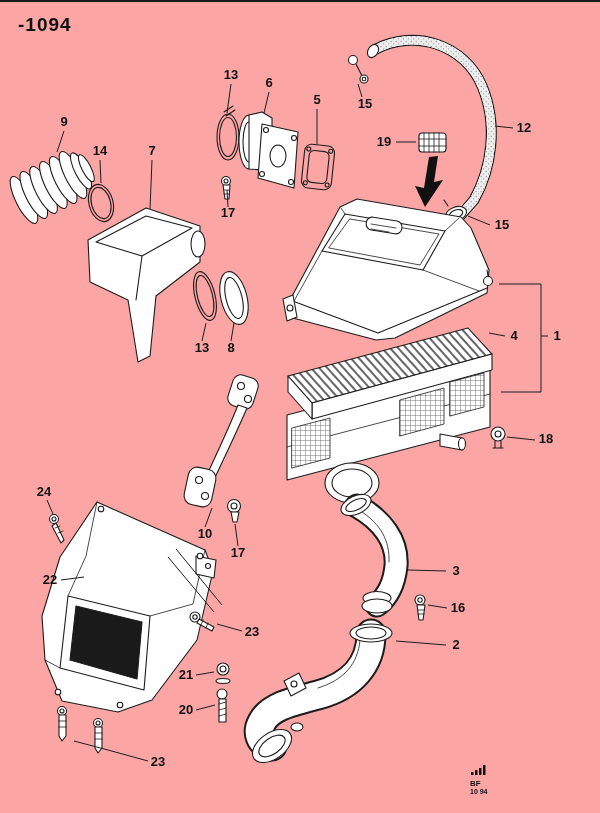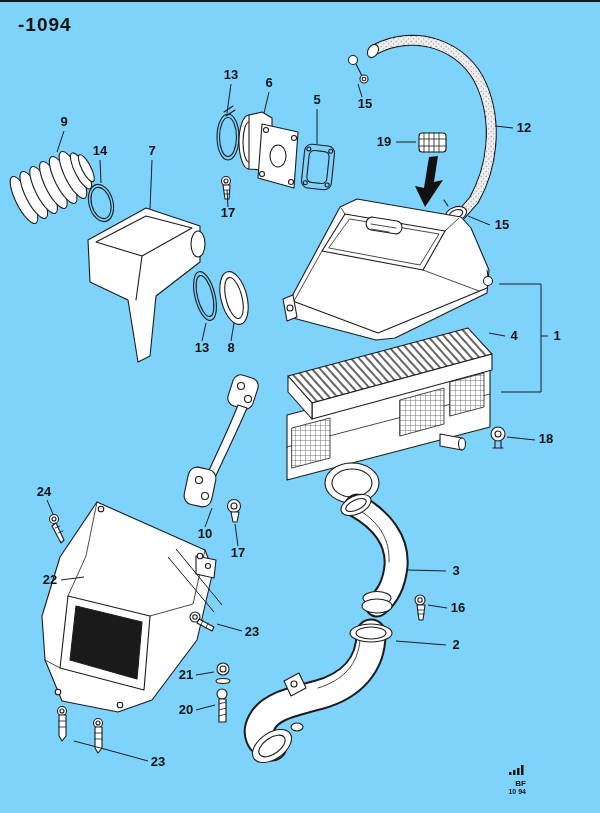--- a/index.html
+++ b/index.html
@@ -1,27 +1,27 @@
 <!DOCTYPE html>
 <html><head>
 <meta charset="utf-8">
 <style>
   html,body{margin:0;padding:0;background:#fff;}
-  .page{position:relative;width:600px;height:813px;background:#7dd3fc;overflow:hidden;
+  .page{position:relative;width:600px;height:813px;background:#fca5a5;overflow:hidden;
         font-family:"Liberation Sans",sans-serif;color:#111;}
   .topline{position:absolute;top:0;left:0;width:600px;height:2px;background:#1a1a1a;}
   .ref{position:absolute;top:14px;left:18px;font-size:19px;font-weight:bold;letter-spacing:1px;}
   .code{position:absolute;top:4px;right:8px;font-size:31px;font-weight:bold;letter-spacing:-0.5px;}
   svg.diagram{position:absolute;left:0;top:0;}
   .art{stroke:#1c1c1c;stroke-width:1.1;stroke-linejoin:round;stroke-linecap:round;}
   .leaders line{stroke:#1c1c1c;stroke-width:1;}
   .callouts text{font-family:"Liberation Sans",sans-serif;font-weight:bold;font-size:13px;
                  fill:#111;text-anchor:middle;}
   .thin{stroke-width:0.8;}
-  .footer{position:absolute;left:486px;top:762px;width:40px;text-align:right;line-height:1.1;}
+  .footer{position:absolute;left:470px;top:762px;width:40px;text-align:left;line-height:1.1;}
   .footer .bf{font-size:8px;font-weight:bold;}
   .footer .date{font-size:7px;font-weight:bold;white-space:pre;}
 </style>
 </head>
 <body>
 
 <div class="page">
   <div class="topline"></div>
   <div class="ref">-1094</div>
 

